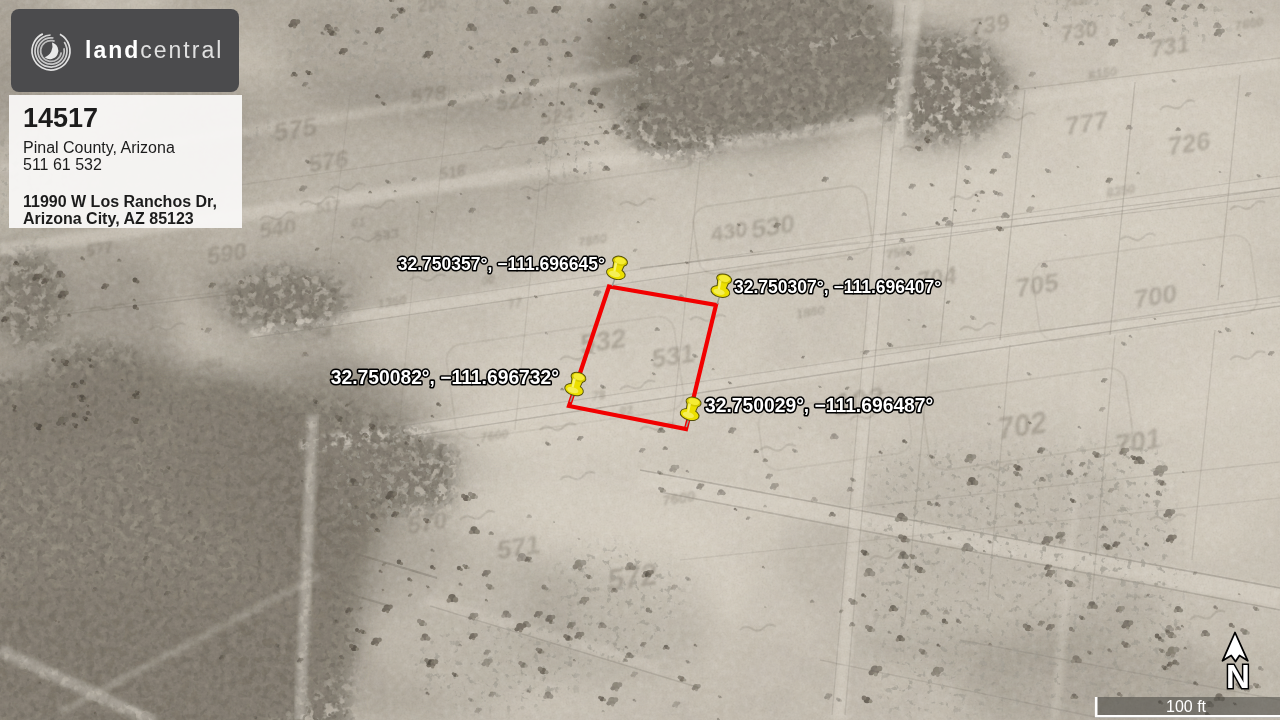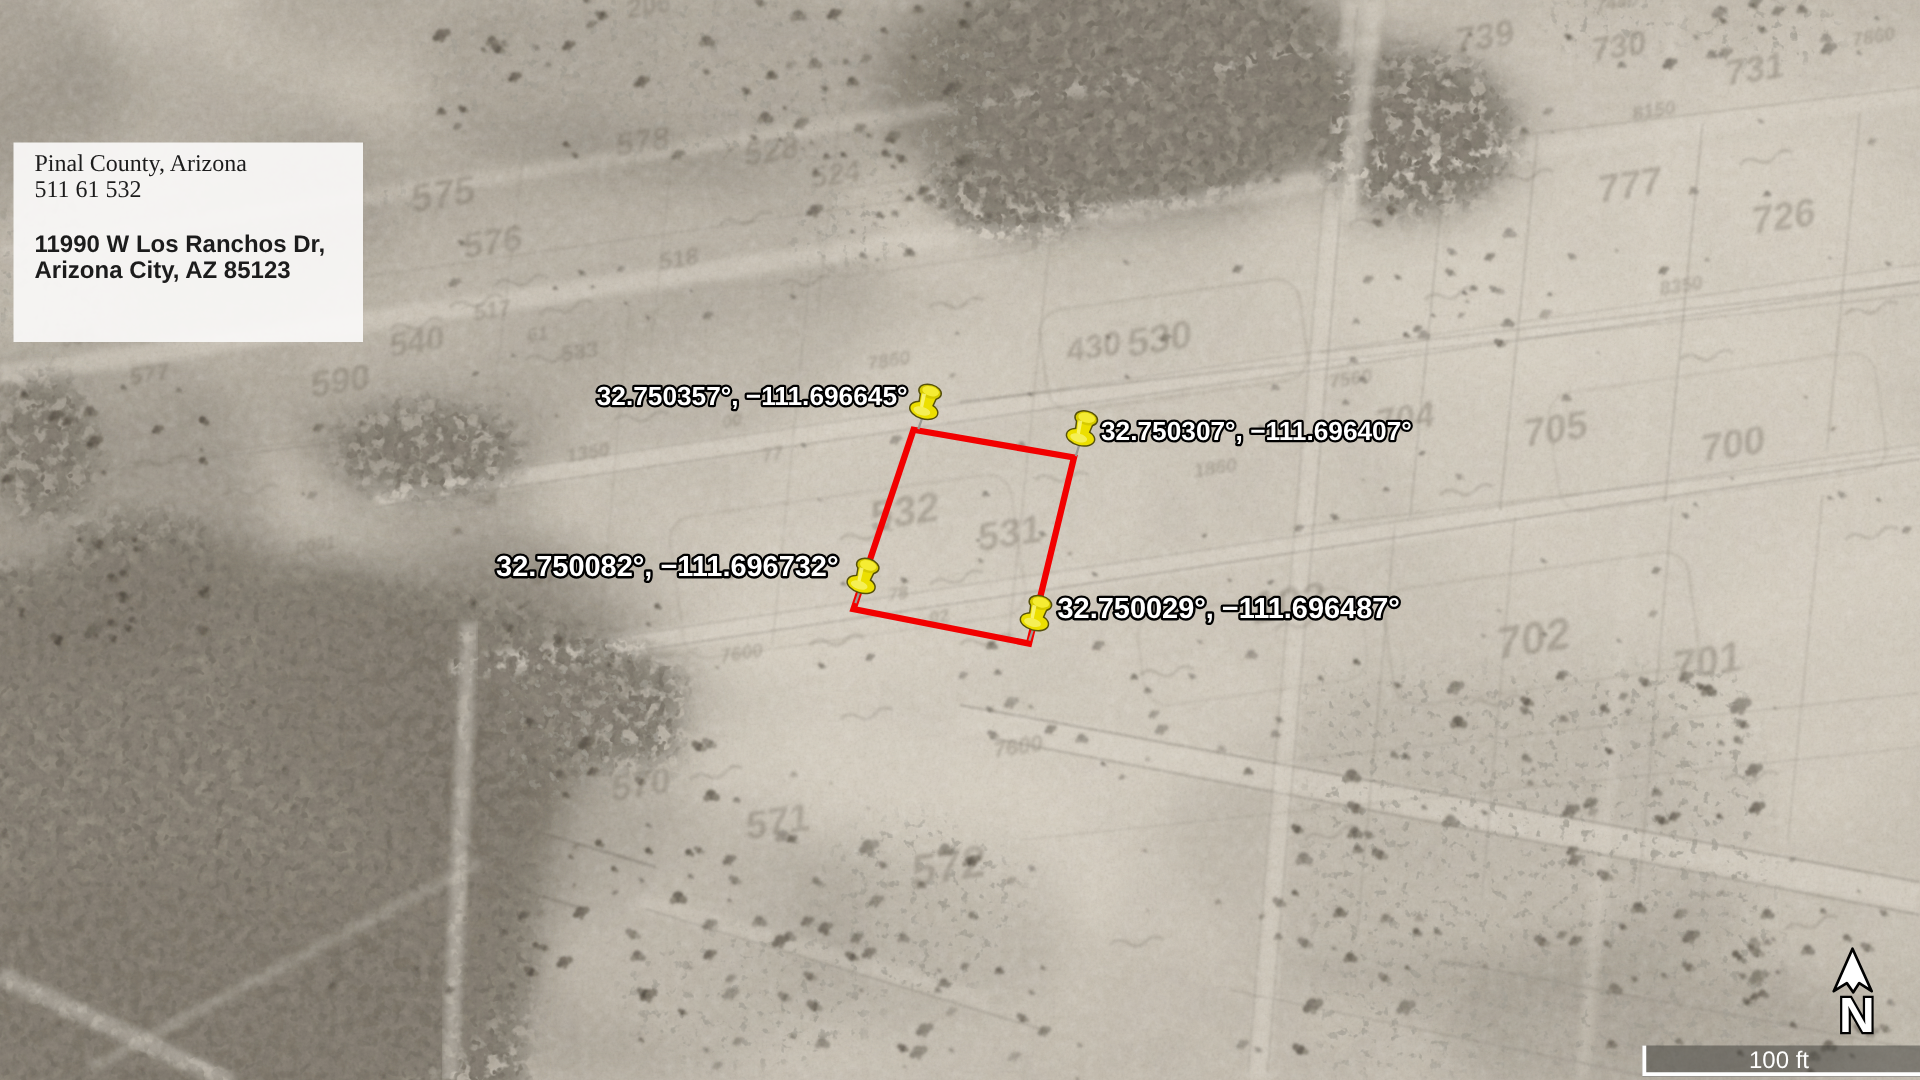--- a/index.html
+++ b/index.html
@@ -913,21 +913,39 @@
 
 <text x="1226" y="688" font-family="Liberation Sans, sans-serif" font-weight="bold" font-size="33" fill="#ffffff" stroke="#000000" stroke-width="3" paint-order="stroke">N</text>
 
 <rect x="1095" y="697" width="185" height="21" fill="#3a3a36" opacity="0.5"></rect>
 
 <path d="M 1096.2,697 L 1096.2,716.2 L 1280,716.2" fill="none" stroke="#ffffff" stroke-width="2.6"></path>
 
 <text x="1186" y="712" text-anchor="middle" font-family="Liberation Sans, sans-serif" font-size="16" fill="#ffffff">100 ft</text>
 </svg>
 
+<div style="position:absolute;left:11px;top:9px;width:228px;height:83px;background:#4b4b4d;border-radius:8px;">
+
+<svg width="46" height="46" viewBox="0 0 46 46" style="position:absolute;left:17px;top:19px">
+<g fill="none" stroke="#e2e2e2" stroke-width="1.7">
+<circle cx="23" cy="23" r="19" stroke-dasharray="101 19" transform="rotate(-62 23 23)"></circle>
+<circle cx="23" cy="23" r="16" stroke-dasharray="84 17" transform="rotate(-34 23 23)" stroke="#d4d4d4"></circle>
+<circle cx="23" cy="23" r="13.2" stroke-dasharray="67 16" transform="rotate(-12 23 23)" stroke="#c6c6c6"></circle>
+<circle cx="23" cy="23" r="10.4" stroke-dasharray="51 15" transform="rotate(8 23 23)" stroke="#bdbdbd"></circle>
+</g>
+<path d="M 24,14.6 A 8.4,8.4 0 1 1 16.6,29.2 A 11.8,11.8 0 0 0 24,14.6 Z" fill="#e9e9e9"></path>
+</svg>
+
+<div style="position:absolute;left:74px;top:0;height:83px;display:flex;align-items:center;font-size:23px;letter-spacing:2px;">
+        <span style="color:#fff;font-weight:bold">land</span>
+        <span style="color:#e0e0e0">central</span>
+      </div>
+</div>
 
 <div style="position:absolute;left:9px;top:95px;width:233px;height:133px;background:rgba(249,248,246,0.94);color:#1c1c1c;">
 
-
-<div style="margin:7px 0 0 14px;font-size:16px;line-height:16.5px;font-family:Liberation Serif, serif;">Pinal County, Arizona<br>511 61 532</div>
+<div style="margin:8px 0 0 14px;font-size:27px;font-weight:bold;line-height:30px;">14517</div>
+
+<div style="margin:7px 0 0 14px;font-size:16px;line-height:16.5px;">Pinal County, Arizona<br>511 61 532</div>
 
 <div style="margin:21px 0 0 14px;font-size:16px;line-height:16.5px;font-weight:bold;">11990 W Los Ranchos Dr,<br>Arizona City, AZ 85123</div>
 </div>
 
 </div>
 </body></html>

